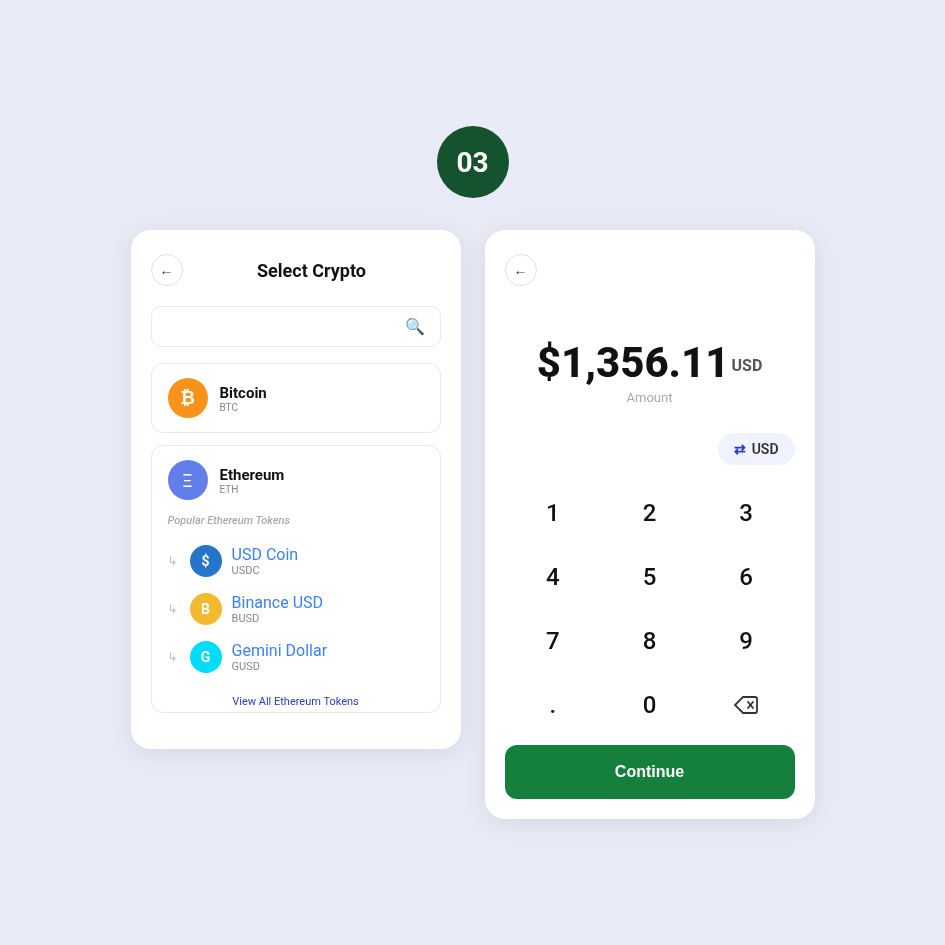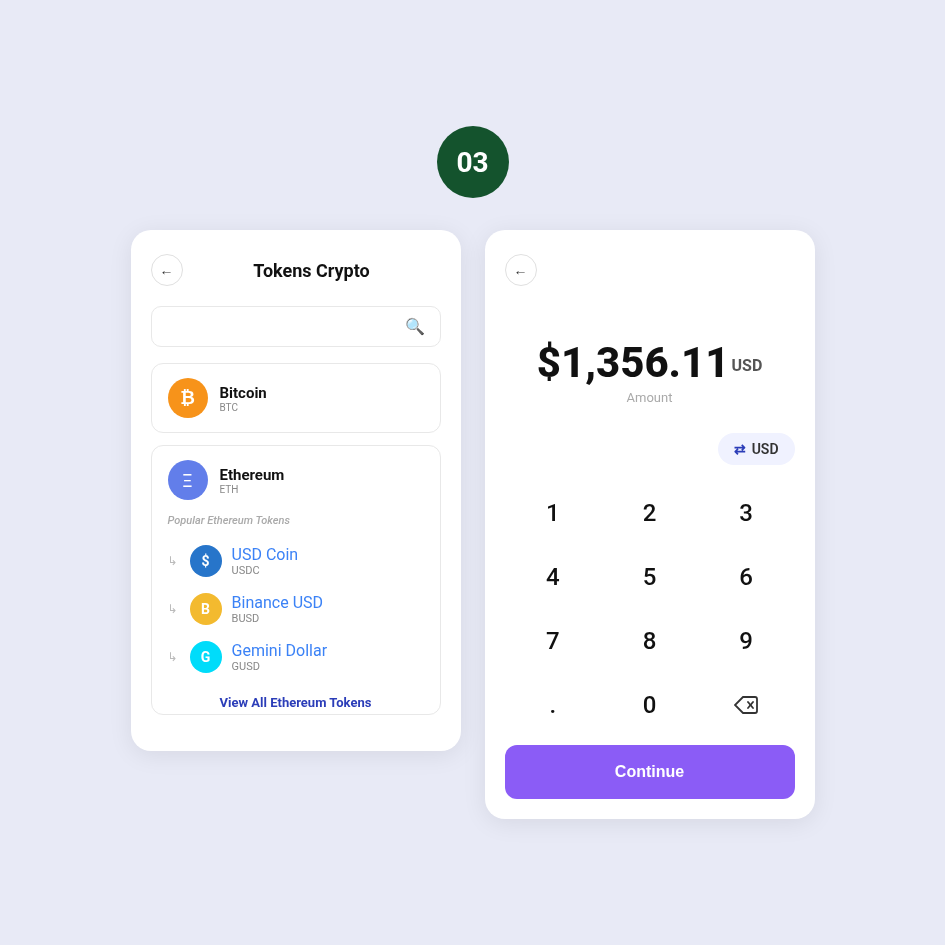--- a/index.html
+++ b/index.html
@@ -199,23 +199,23 @@
       color: #3b82f6;
     }
 
     .sub-info .symbol {
       font-size: 11px;
       color: #888;
     }
 
     .view-all-link {
       text-align: center;
-      font-size: 13px;
+      font-size: 11px;
       color: #2b3db8;
-      font-weight: 700;
+      font-weight: 400;
       padding: 14px 0 4px;
       cursor: pointer;
     }
 
     
     .right-panel {
       width: 330px;
       background: white;
       border-radius: 20px;
       padding: 24px 20px 20px;
@@ -292,21 +292,21 @@
       user-select: none;
     }
 
     .backspace-key {
       color: #333;
       font-size: 20px;
     }
 
     .continue-btn {
       width: 100%;
-      background: #8b5cf6;
+      background: #15803d;
       color: white;
       border: none;
       border-radius: 12px;
       padding: 18px;
       font-size: 16px;
       font-weight: 600;
       cursor: pointer;
       margin-top: 8px;
     }
   </style>
@@ -318,21 +318,21 @@
 </div>
 
 <div class="panels-row">
 
   <div class="left-panel">
 
     <div class="panel-header">
       <button class="back-btn">
         <span>←</span>
       </button>
-      <span class="panel-title">Tokens Crypto</span>
+      <span class="panel-title">Select Crypto</span>
     </div>
 
     <div class="search-box">
       <input class="search-input" type="text" style="">
       <span class="search-icon">🔍</span>
     </div>
 
     <div class="crypto-item">
       <div class="crypto-icon btc-icon">₿</div>
       <div class="crypto-info">

